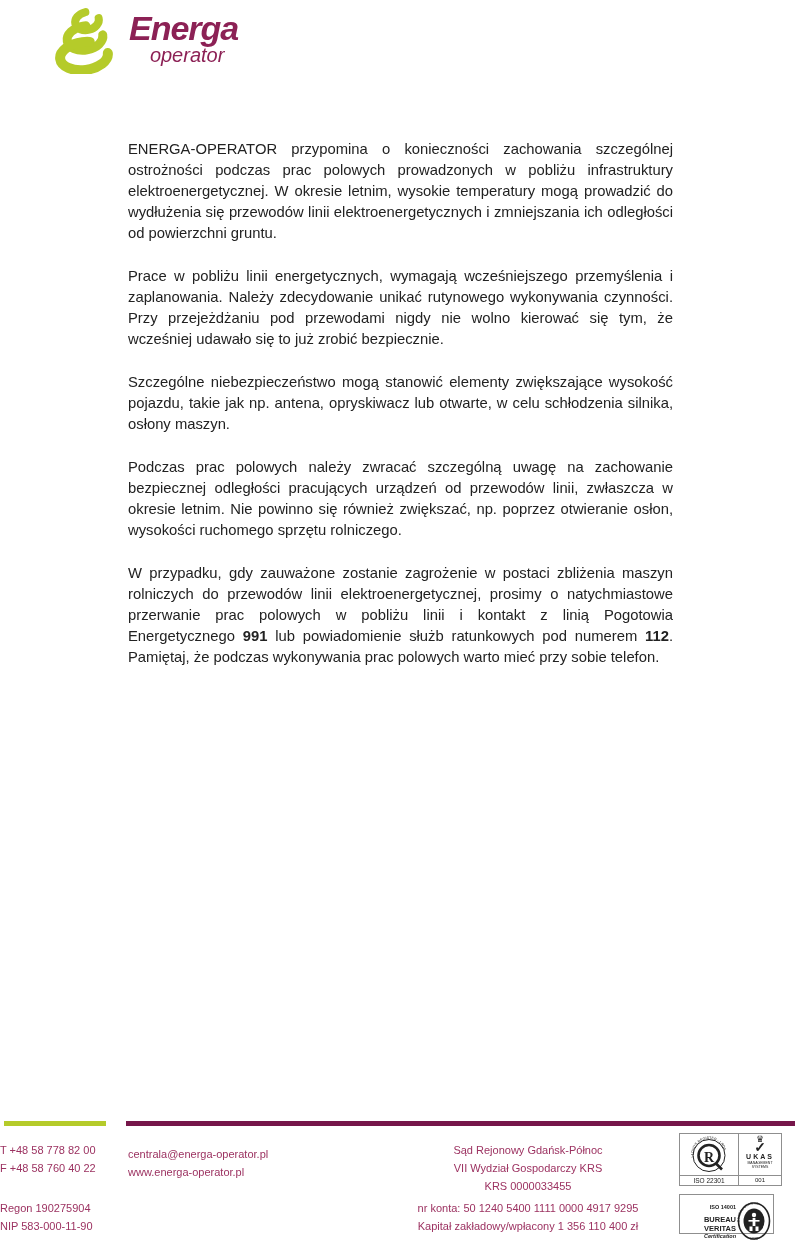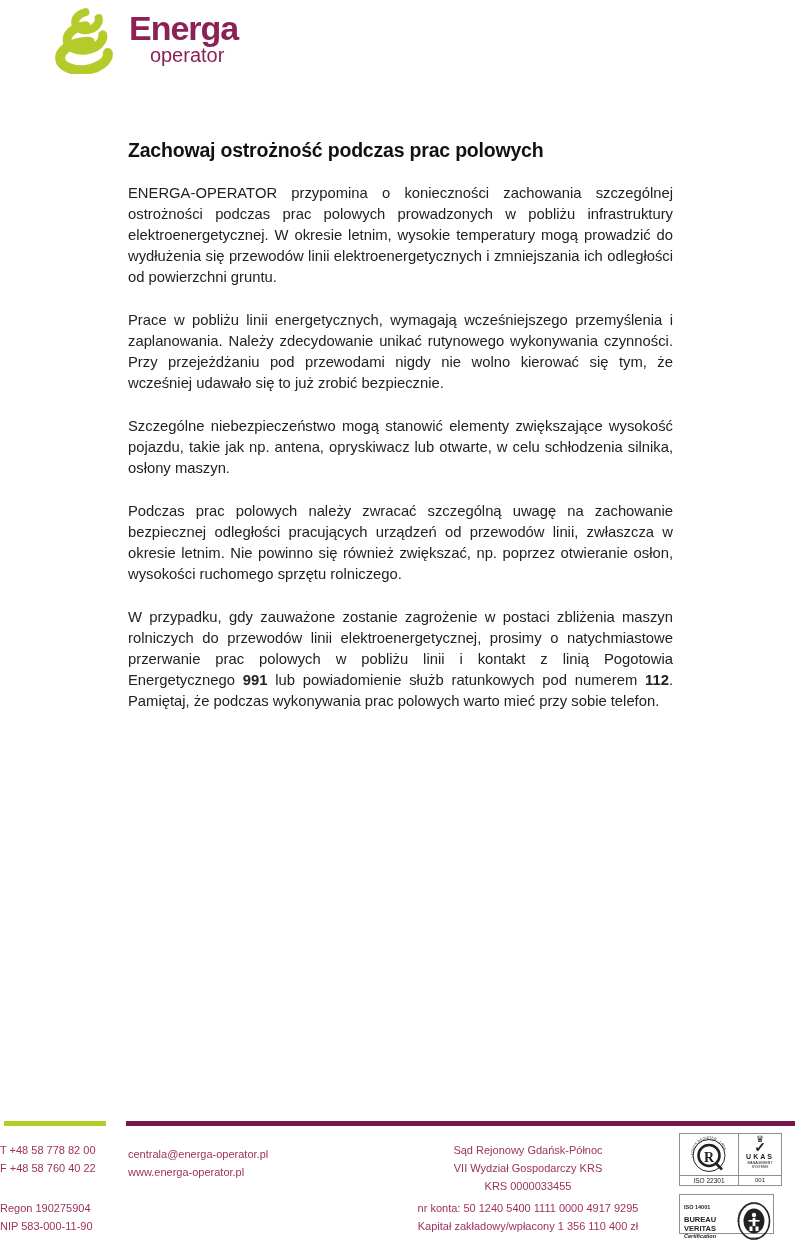--- a/index.html
+++ b/index.html
@@ -4,21 +4,21 @@
 <style>
   html,body{margin:0;padding:0;}
   body{
     width:800px;height:1248px;position:relative;background:#ffffff;
     font-family:"Liberation Sans", sans-serif;overflow:hidden;
   }
 
   
   .logo{position:absolute;top:6px;left:54px;display:flex;align-items:flex-start;}
   .swirl{width:62px;height:68px;}
-  .logo-text{margin-left:13px;color:#8c2155;padding-top:6px;}
+  .logo-text{margin-left:13px;color:#8c2155;font-style:italic;padding-top:6px;}
   .logo-brand{font-size:34px;font-weight:bold;line-height:32px;letter-spacing:-1px;}
   .logo-sub{font-size:20px;line-height:22px;margin-left:7px;font-weight:normal;text-align:center;}
 
   
   .article{position:absolute;left:128px;top:139px;width:545px;color:#222222;}
   .article h1{font-size:19.5px;font-weight:bold;margin:0 0 21px 0;letter-spacing:-0.2px;color:#111;}
   .article p{font-size:14.8px;line-height:21px;text-align:justify;margin:0 0 22px 0;}
   .article p b{font-weight:bold;}
 
   
@@ -39,21 +39,21 @@
   .lrqa{width:59px;display:flex;flex-direction:column;align-items:center;border-right:1px solid #8f8f8f;box-sizing:border-box;}
   .lrqa svg{flex:1;}
   .lrqa-iso{border-top:1px solid #8f8f8f;width:100%;text-align:center;font-size:6.5px;line-height:9px;}
   .ukas{flex:1;display:flex;flex-direction:column;align-items:center;}
   .ukas-crown{font-size:9px;line-height:9px;margin-top:1px;}
   .ukas-check{font-size:14px;font-weight:bold;line-height:11px;margin-top:-2px;}
   .ukas-name{font-size:7px;font-weight:bold;letter-spacing:2px;line-height:8px;}
   .ukas-sub{font-size:3.5px;line-height:4px;text-align:center;}
   .ukas-num{border-top:1px solid #8f8f8f;width:100%;text-align:center;font-size:6px;line-height:9px;margin-top:auto;}
 
-  .cert-bottom{margin-top:8px;border:1px solid #8f8f8f;width:95px;height:40px;display:flex;align-items:center;box-sizing:border-box;padding:17px 1px 2px 4px;background:#fff;}
+  .cert-bottom{margin-top:8px;border:1px solid #8f8f8f;width:95px;height:40px;display:flex;align-items:center;box-sizing:border-box;padding:17px 1px 2px 4px;background:#fff;text-align:right;}
   .bv-left{flex:1;}
   .bv-iso{font-size:5.5px;font-weight:bold;line-height:7px;}
   .bv-name{font-size:7.5px;font-weight:bold;line-height:9px;margin-top:4px;}
   .bv-cert{font-size:5.5px;font-weight:bold;font-style:italic;line-height:7px;}
   .bv-seal{width:36px;height:40px;margin-top:-2px;}
 </style>
 </head>
 <body>
 
 <div class="logo">
@@ -66,21 +66,20 @@
       </g>
     </svg>
   </span>
   <span class="logo-text">
     <div class="logo-brand">Energa</div>
     <div class="logo-sub">operator</div>
   </span>
 </div>
 
 <div class="article">
-  <h1>Zachowaj ostrożność podczas prac polowych</h1>
   <p>ENERGA-OPERATOR przypomina o konieczności zachowania szczególnej ostrożności podczas prac polowych prowadzonych w pobliżu infrastruktury elektroenergetycznej. W okresie letnim, wysokie temperatury mogą prowadzić do wydłużenia się przewodów linii elektroenergetycznych i zmniejszania ich odległości od powierzchni gruntu.</p>
   <p>Prace w pobliżu linii energetycznych, wymagają wcześniejszego przemyślenia i zaplanowania. Należy zdecydowanie unikać rutynowego wykonywania czynności. Przy przejeżdżaniu pod przewodami nigdy nie wolno kierować się tym, że wcześniej udawało się to już zrobić bezpiecznie.</p>
   <p>Szczególne niebezpieczeństwo mogą stanowić elementy zwiększające wysokość pojazdu, takie jak np. antena, opryskiwacz lub otwarte, w celu schłodzenia silnika, osłony maszyn.</p>
   <p>Podczas prac polowych należy zwracać szczególną uwagę na zachowanie bezpiecznej odległości pracujących urządzeń od przewodów linii, zwłaszcza w okresie letnim. Nie powinno się również zwiększać, np. poprzez otwieranie osłon, wysokości ruchomego sprzętu rolniczego.</p>
   <p><span>W przypadku, gdy zauważone zostanie zagrożenie w postaci zbliżenia maszyn rolniczych do przewodów linii elektroenergetycznej, prosimy o natychmiastowe przerwanie prac polowych w pobliżu linii i kontakt z linią Pogotowia Energetycznego </span><b>991</b><span> lub powiadomienie służb ratunkowych pod numerem </span><b>112</b><span>. Pamiętaj, że podczas wykonywania prac polowych warto mieć przy sobie telefon.</span></p>
 </div>
 
 <div class="bar bar-green"></div>
 <div class="bar bar-claret"></div>
 

